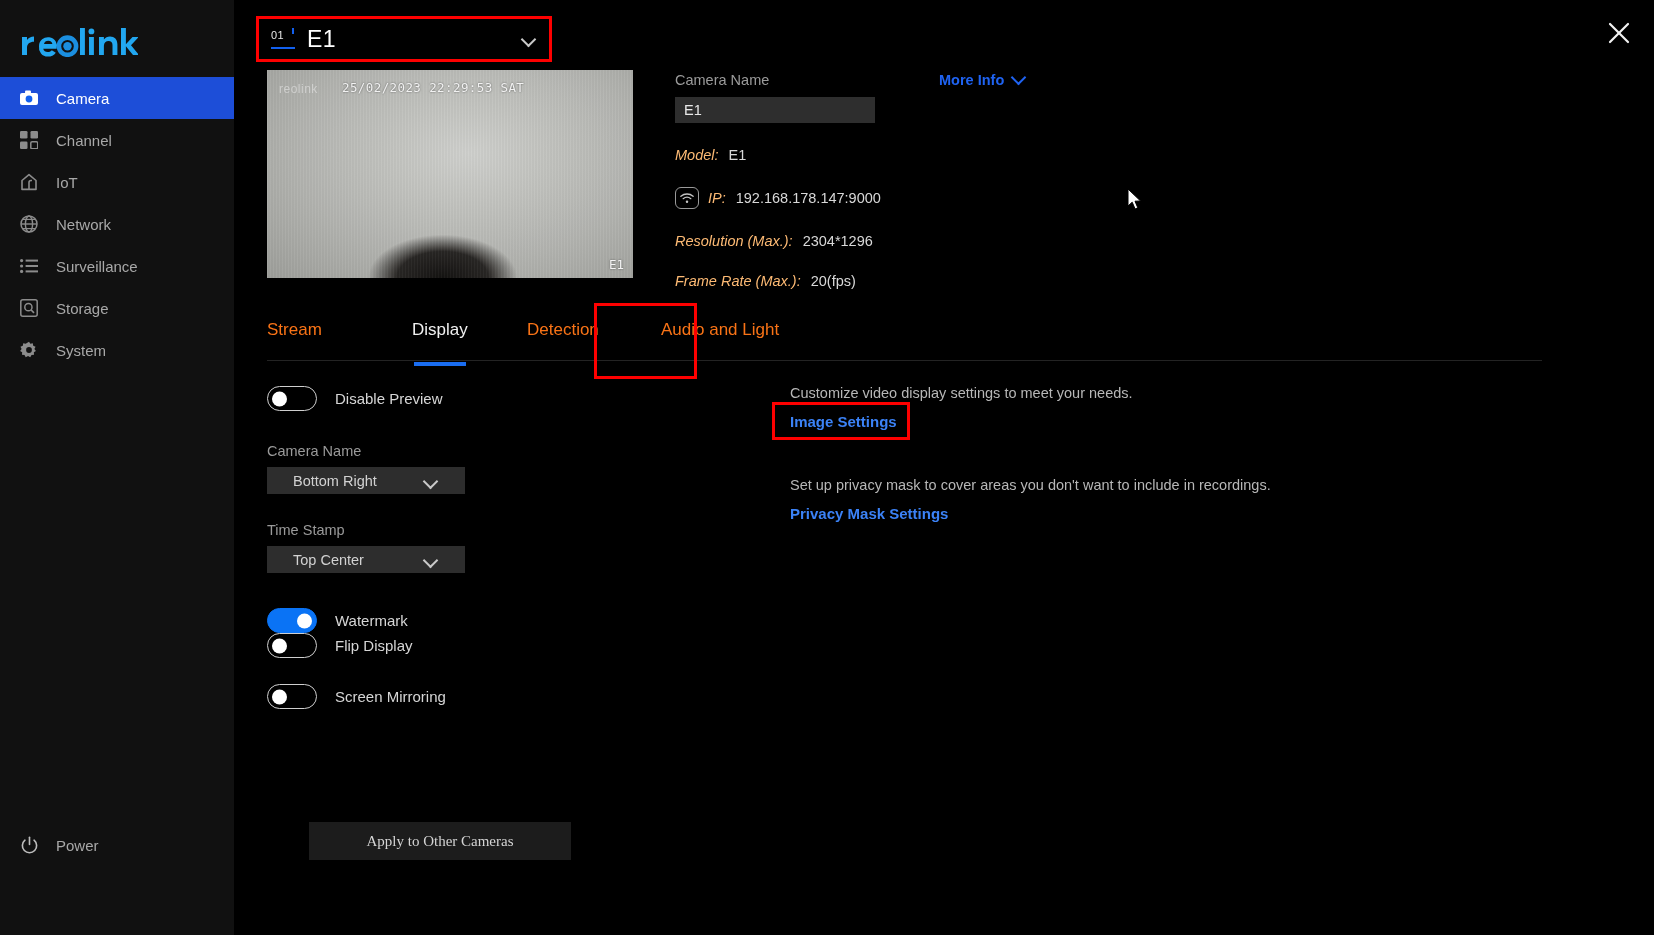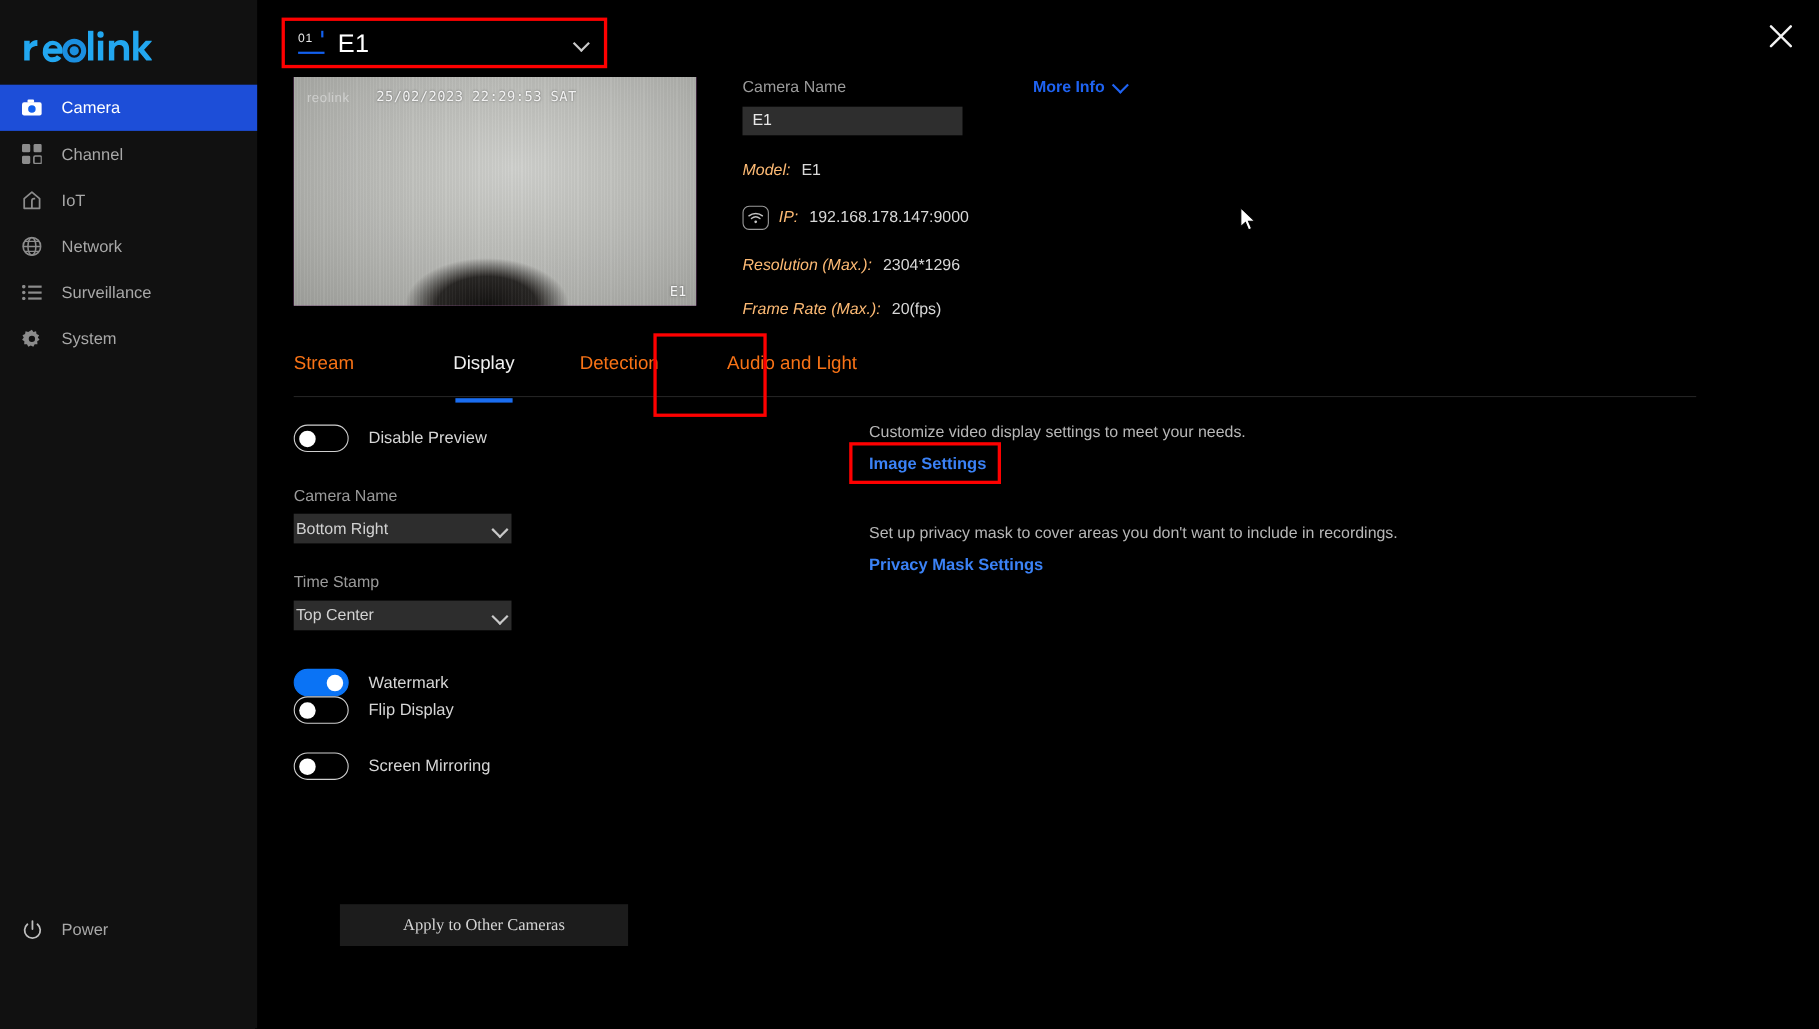--- a/index.html
+++ b/index.html
@@ -76,21 +76,21 @@
   .close-btn {
     position: absolute; right: 20px; top: 18px;
     width: 30px; height: 30px; cursor: pointer;
     display: flex; align-items: center; justify-content: center;
   }
 
   
   .preview {
     position: absolute; left: 33px; top: 70px;
     width: 366px; height: 208px;
-    background: #701a75;
+    background: #0c4a6e;
     overflow: hidden;
   }
   .preview-img {
     position: absolute; inset: 0;
     background:
       radial-gradient(ellipse 120px 70px at 48% 100%, #151310 0%, #2a2622 38%, rgba(80,78,72,0) 62%),
       radial-gradient(ellipse 300px 190px at 55% 40%, #cfd0cb 0%, #b9bab3 45%, #9a9b94 100%),
       linear-gradient(180deg, #b9bab4 0%, #a9aaa3 55%, #8f908a 100%);
     filter: saturate(0.55);
   }
@@ -178,21 +178,21 @@
   .toggle.on { background: #0a73f5; border-color: #0a73f5; }
   .toggle.on .knob { left: auto; right: 4px; }
   .row-label { margin-left: 18px; color: #d6d6d6; font-size: 15px; }
 
   .field-label { color: #9a9a9a; font-size: 14.5px; }
   .select-box {
     margin-top: 8px;
     width: 198px; height: 27px;
     background: #2d2d2d;
     display: flex; align-items: center;
-    padding: 0 2px;
+    padding: 0 26px;
     color: #d2d2d2; font-size: 14.5px;
     cursor: pointer;
   }
   .select-box .chev { margin-left: auto; }
 
   
   .right-col { position: absolute; left: 556px; top: 385px; width: 700px; }
   .desc { color: #b7b7b7; font-size: 14.5px; }
   .link { color: #3b82f6; font-size: 15px; font-weight: bold; cursor: pointer; display: inline-block; }
   .link-box {
@@ -294,20 +294,30 @@
               <rect x="5.6" y="0.6" width="12.4" height="2" fill="#8c8c8c"></rect>
             <circle cx="1.6" cy="7" r="1.6" fill="#8c8c8c"></circle>
               <rect x="5.6" y="6" width="12.4" height="2" fill="#8c8c8c"></rect>
             <circle cx="1.6" cy="12.4" r="1.6" fill="#8c8c8c"></circle>
               <rect x="5.6" y="11.4" width="12.4" height="2" fill="#8c8c8c"></rect>
           </svg>
         </span>
         <span class="nav-label">Surveillance</span>
       </div>
 
+      <div class="nav-item">
+        <span class="nav-ico">
+          <svg width="18" height="18" viewBox="0 0 18 18">
+              <rect x="0.8" y="0.8" width="16.4" height="16.4" rx="2" stroke="#8c8c8c" stroke-width="1.5" fill="none"></rect>
+              <circle cx="8.4" cy="8.2" r="3.6" stroke="#8c8c8c" stroke-width="1.5" fill="none"></circle>
+              <line x1="11.2" y1="11" x2="14" y2="13.8" stroke="#8c8c8c" stroke-width="1.7"></line>
+            </svg>
+        </span>
+        <span class="nav-label">Storage</span>
+      </div>
 
       <div class="nav-item">
         <span class="nav-ico">
           <svg width="18" height="18" viewBox="0 0 20 20">
               <path d="M10 0.8 l1.5 2.3 2.7-.7 .5 2.8 2.6 1.1 -1.3 2.5 1.7 2.2 -2.3 1.6 .2 2.8 -2.8 .2 -1.4 2.5 -2.5-1.3 -2.5 1.3 -1.4-2.5 -2.8-.2 .2-2.8 -2.3-1.6 1.7-2.2 -1.3-2.5 2.6-1.1 .5-2.8 2.7 .7 z" fill="#8c8c8c"></path>
               <circle cx="10" cy="10" r="3.2" fill="#111111"></circle>
             </svg>
         </span>
         <span class="nav-label">System</span>
       </div>

